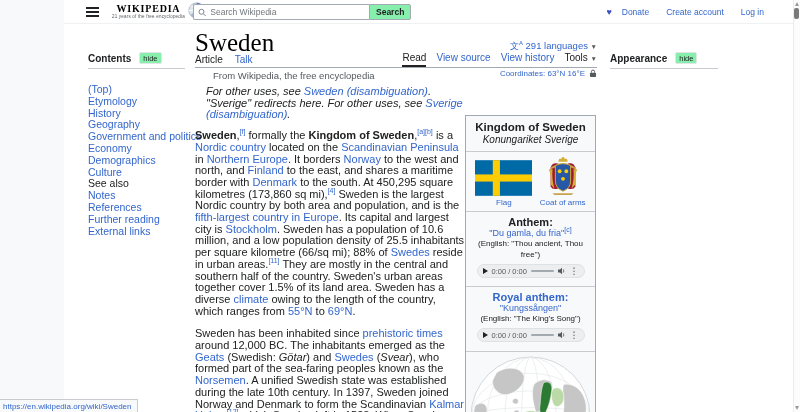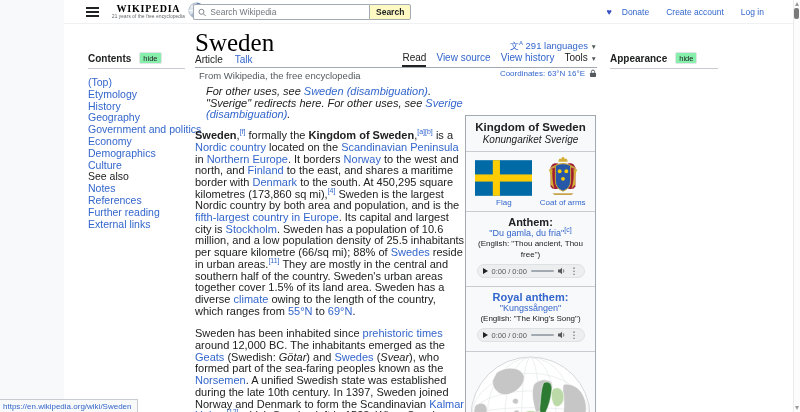--- a/index.html
+++ b/index.html
@@ -18,29 +18,29 @@
   .burger { position:absolute; left:22px; top:7px; width:13px; height:10px; display:flex; flex-direction:column; justify-content:space-between; cursor:pointer; }
   .burger span { display:block; height:1.6px; background:#202122; }
   .logo { position:absolute; left:48px; top:2px; display:flex; align-items:center; gap:3px; }
   .wordmark-col { display:flex; flex-direction:column; align-items:center; }
   .wordmark { font-family:"Liberation Serif", serif; font-size:10px; letter-spacing:0.8px; font-weight:bold; color:#000; line-height:11px; }
   .tagline { font-size:4.5px; color:#54595d; line-height:5px; letter-spacing:0.2px; }
   .searchwrap { position:absolute; left:129px; top:4px; display:flex; height:16px; }
   .searchbox { width:176px; height:16px; border:1px solid #a2a9b1; border-right:none; border-radius:2px 0 0 2px; background:#fff; display:flex; align-items:center; padding:0 4px; gap:4px; }
   .searchbox input { border:none; outline:none; font-size:8.5px; color:#202122; width:100%; font-family:"Liberation Sans",sans-serif; }
   .searchbox input::placeholder { color:#72777d; }
-  .searchbtn { height:16px; border:1px solid #a2a9b1; background:#fef9c3; font-size:8.5px; font-weight:bold; color:#202122; padding:0 6px; border-radius:0 2px 2px 0; cursor:pointer; font-family:"Liberation Sans",sans-serif; }
+  .searchbtn { height:16px; border:1px solid #a2a9b1; background:#86efac; font-size:8.5px; font-weight:bold; color:#202122; padding:0 6px; border-radius:0 2px 2px 0; cursor:pointer; font-family:"Liberation Sans",sans-serif; }
   .header-right { position:absolute; right:29px; top:0; height:24px; display:flex; align-items:center; gap:9px; font-size:8.5px; }
   .hlink { color:#3366cc; text-decoration:none; cursor:pointer;padding-left:8px; }
   .donate { display:flex; align-items:center; gap:2px; }
   .heart { color:#3a51c4; font-size:9px; }
 
   
   .toc { position:absolute; left:88px; top:52px; width:102px; }
-  .toc-head { display:flex; align-items:center; gap:8px; padding-bottom:4px; border-bottom:1px solid #c8ccd1; margin-bottom:8px; width:97px; }
+  .toc-head { display:flex; align-items:center; gap:8px; padding-bottom:4px; border-bottom:1px solid #c8ccd1; margin-bottom:15px; width:97px; }
   .toc-title { font-size:10px; font-weight:bold; color:#202122; }
   .pill-btn { font-size:7.5px; color:#202122; background:#86efac; border:1px solid #e2e4e8; border-radius:2px; padding:0.5px 3px; cursor:pointer; }
   .toc-item { display:block; font-size:10.5px; line-height:11.8px; color:#3366cc; text-decoration:none; cursor:pointer; white-space:nowrap; }
   .toc-item.current { color:#202122; }
 
   
   .page-title { position:absolute; left:195px; top:30px; font-family:"Liberation Serif", serif; font-size:25px; line-height:26px; color:#000; font-weight:normal; }
   .lang-row { position:absolute; left:195px; top:40px; width:402px; text-align:right; font-size:9.5px; color:#3366cc; }
   .lang-btn { cursor:pointer; }
   .lang-icon { font-size:9px; }
@@ -48,21 +48,21 @@
   .chev { font-size:6.5px; color:#54595d; }
 
   .tabbar { position:absolute; left:195px; top:53px; width:402px; height:15px; border-bottom:1px solid #a2a9b1; font-size:10px; }
   .tabs-left { position:absolute; left:0; bottom:0; display:flex; gap:12px;justify-content:flex-end; }
   .tabs-right { position:absolute; right:0; bottom:0; display:flex; gap:10px; }
   .tab { padding-bottom:2px; cursor:pointer; text-decoration:none; color:#3366cc; }
   .tab.current { color:#202122; }
   .tab.active { color:#202122; border-bottom:2px solid #202122; }
   .tab.tools { color:#202122; }
 
-  .subtitle { position:absolute; left:199px; top:70px; font-size:9.5px; color:#54595d; }
+  .subtitle { position:absolute; left:213px; top:70px; font-size:9.5px; color:#54595d; }
   .coords { position:absolute; left:195px; top:69px; width:402px; text-align:right; font-size:8px; color:#3366cc; display:flex; justify-content:flex-end; align-items:center; gap:4px; }
 
   
   .appearance { position:absolute; left:610px; top:52px; width:108px; }
   .app-head { display:flex; align-items:center; gap:8px; padding-bottom:4px; border-bottom:1px solid #c8ccd1; }
   .app-title { font-size:10px; font-weight:bold; }
 
   
   .article { position:absolute; left:195px; top:86px; width:271px; font-size:11px; line-height:11.7px; }
   .hatnote { font-style:italic; padding-left:11px; color:#202122; }

